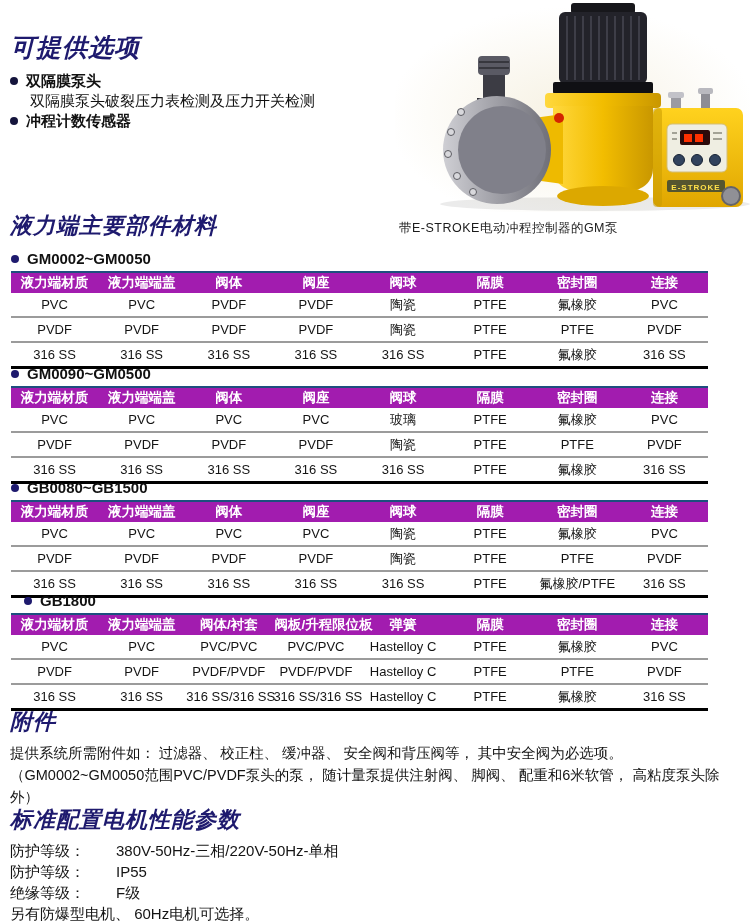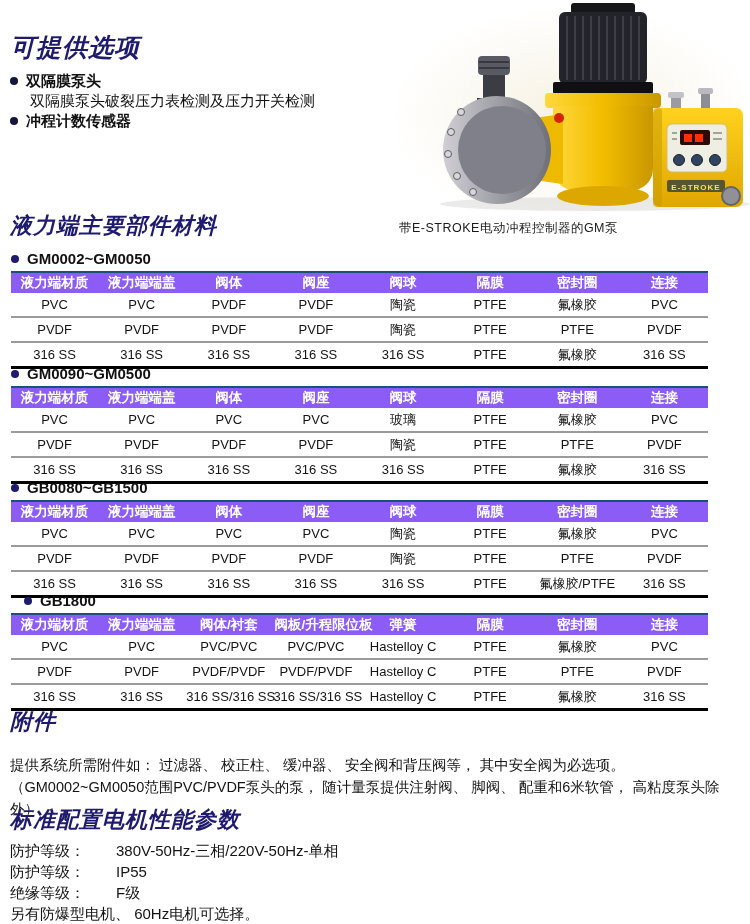--- a/index.html
+++ b/index.html
@@ -24,21 +24,21 @@
     background:#1e1a6e;margin-right:8px;vertical-align:1px;
   }
   .dot.black{background:#14143c;}
   
   .tbl-label{font-size:15px;font-weight:bold;color:#111;white-space:nowrap;}
   table.mat{
     border-collapse:collapse;table-layout:fixed;width:697px;
     font-size:13px;
   }
   table.mat th{
-    background:#8b5cf6;color:#fff;font-weight:bold;height:20px;
+    background:#a21caf;color:#fff;font-weight:bold;height:20px;
     border-top:2px solid #1d4f7e;padding:0 2px;white-space:nowrap;
     font-size:13.5px;
   }
   table.mat td{
     text-align:center;height:23px;padding:0 1px;white-space:nowrap;
     border-bottom:2px solid #9b9b9b;color:#141414;
   }
   table.mat tr:last-child td{border-bottom:3px solid #000000;}
   
   .para{font-size:14.5px;line-height:22px;color:#141414;}
@@ -352,21 +352,21 @@
         <td>Hastelloy C</td>
         <td>PTFE</td>
         <td>氟橡胶</td>
         <td>316 SS</td>
       </tr>
     </tbody>
 </table>
 
 <div class="abs" style="left:10px;top:710px;width:730px;">
   <div class="sec-title">附件</div>
-  <div class="para" style="margin-top:20px;">提供系统所需附件如： 过滤器、 校正柱、 缓冲器、 安全阀和背压阀等， 其中安全阀为必选项。</div>
+  <div class="para" style="margin-top:8px;font-family:Liberation Serif, serif;">提供系统所需附件如： 过滤器、 校正柱、 缓冲器、 安全阀和背压阀等， 其中安全阀为必选项。</div>
   <div class="para">（GM0002~GM0050范围PVC/PVDF泵头的泵， 随计量泵提供注射阀、 脚阀、 配重和6米软管， 高粘度泵头除外）</div>
 </div>
 
 <div class="abs" style="left:10px;top:808px;width:730px;">
   <div class="sec-title">标准配置电机性能参数</div>
   <div style="margin-top:8px;">
     <div class="spec-line">
       <span class="spec-label">防护等级：</span><span class="spec-value">380V-50Hz-三相/220V-50Hz-单相</span>
     </div>
     <div class="spec-line">

